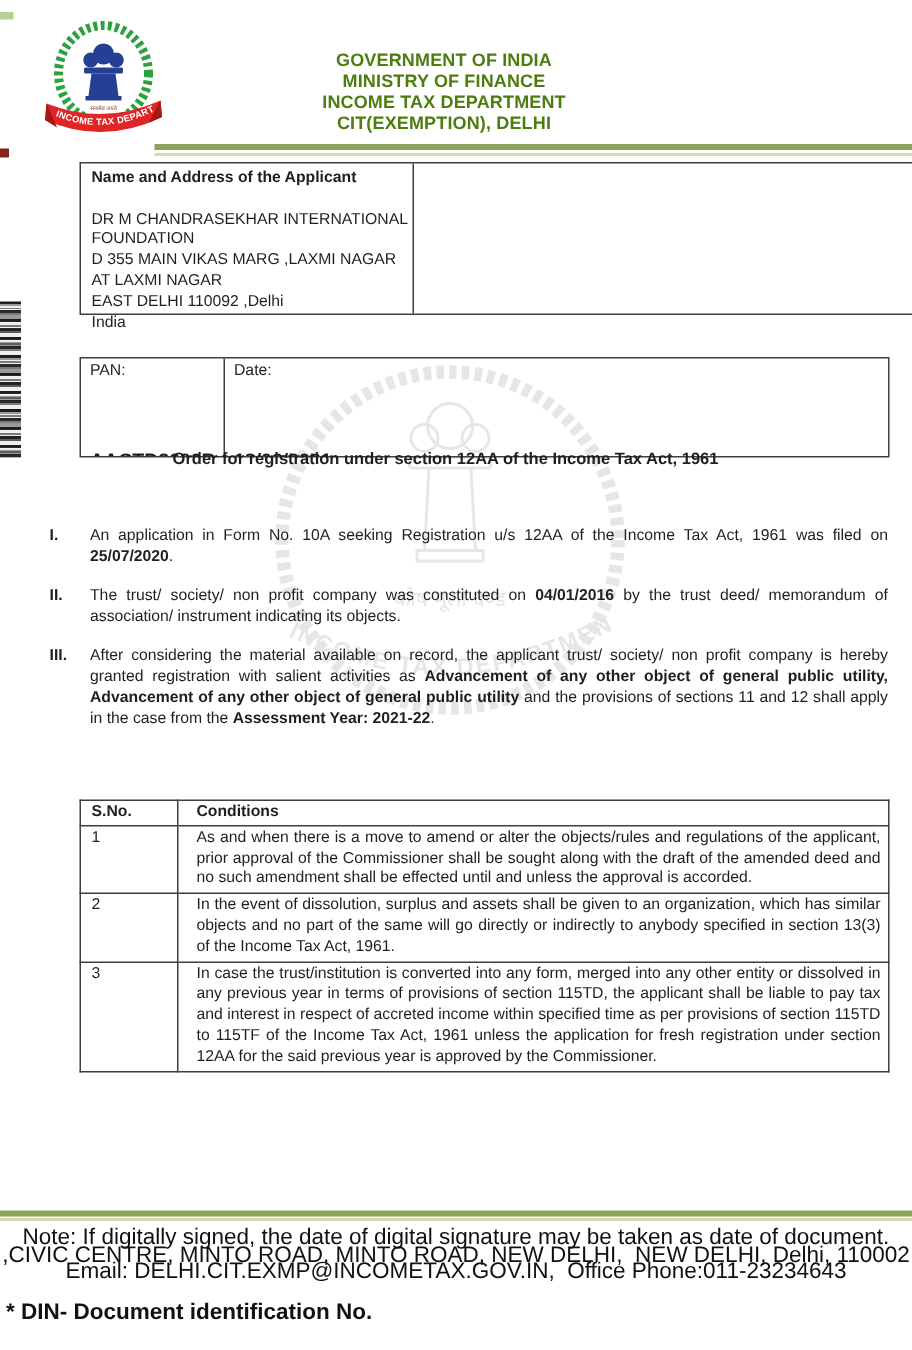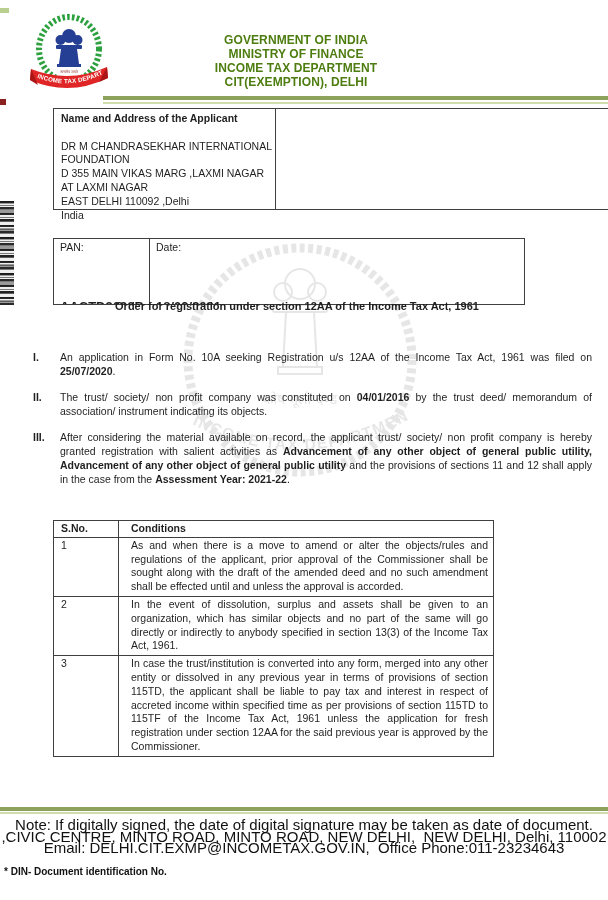--- a/index.html
+++ b/index.html
@@ -28,50 +28,50 @@
   
   .applicant-box{position:absolute;left:53px;top:108px;width:560px;height:102px;
     border:1.5px solid #3f3f3f;box-sizing:border-box;display:flex;}
   .applicant-left{width:222px;box-sizing:border-box;border-right:1px solid #3f3f3f;
     padding:3px 2px 0 7px;}
   .applicant-right{flex:1;}
   .applicant-label{font-size:10.5px;font-weight:bold;line-height:13.8px;}
   .applicant-gap{height:13.8px;}
   .addr-line{font-size:10.5px;line-height:13.8px;}
   
-  .details-table{position:absolute;left:53px;top:238px;width:472px;height:67px;
+  .details-table{position:absolute;left:53px;top:238px;width:540px;height:67px;
     border:1.5px solid #3f3f3f;box-sizing:border-box;display:grid;
     grid-template-columns:95px 132px 105px 92px auto;background:transparent;}
   .dcell{box-sizing:border-box;border-left:1px solid #3f3f3f;padding:2px 3px 0 6px;overflow:hidden;}
   .dcell:first-child{border-left:none;}
   .dlabel{font-size:10.5px;line-height:13.4px;}
   .dvalue{font-size:13px;font-weight:bold;line-height:13.4px;overflow-wrap:anywhere;margin-top:46px;}
   
   .order-title{position:absolute;left:0;right:14px;top:300px;text-align:center;
     font-size:11px;font-weight:bold;}
   .para{position:absolute;left:33px;right:16px;}
   .para-num{position:absolute;left:0;top:0;font-size:10.5px;font-weight:bold;line-height:14px;}
   .para-text{margin-left:27px;font-size:10.5px;line-height:14px;text-align:justify;}
   .p1{top:350px;} .p2{top:390px;} .p3{top:430px;}
   
-  .cond-table{position:absolute;left:53px;top:520px;width:441px;border-collapse:collapse;
+  .cond-table{position:absolute;left:53px;top:533px;width:540px;border-collapse:collapse;
     table-layout:fixed;border-radius:24px;}
   .cond-table th,.cond-table td{border:1px solid #3f3f3f;vertical-align:top;
     font-size:10.5px;line-height:13.8px;padding:1px 5px 2px 7px;}
   .cond-table{border:1.5px solid #3f3f3f;}
   .col-sno{width:65px;}
   .cond-table th{text-align:left;font-weight:bold;padding-top:1px;padding-bottom:1px;}
   th.cond-head{padding-left:12px;}
   td.cond-cell{text-align:justify;padding-left:12px;}
   
   .rule-footer{position:absolute;left:0;right:0;top:807px;height:4px;background:#8da35c;}
   .rule-footer-light{position:absolute;left:0;right:0;top:812px;height:2px;background:#cfdcae;}
   .footer-block{position:absolute;left:0;right:0;top:819px;text-align:center;}
   .footer-line{font-size:15px;font-weight:normal;line-height:11.6px;white-space:pre-wrap;color:#111;}
-  .din-footnote{position:absolute;left:4px;top:866px;font-size:10px;font-weight:bold;color:#111;}
+  .din-footnote{position:absolute;left:4px;top:866px;font-size:15px;font-weight:bold;color:#111;}
 </style>
 </head>
 <body>
 
 <div class="page">
 
   <svg class="watermark" viewBox="0 0 320 275" xmlns="http://www.w3.org/2000/svg">
     <circle cx="160" cy="128" r="112" fill="none" stroke="#c9c9c9" stroke-width="9" stroke-dasharray="5 3.5"></circle>
     <g fill="none" stroke="#c9c9c9" stroke-width="2">
       <circle cx="160" cy="52" r="15"></circle>

